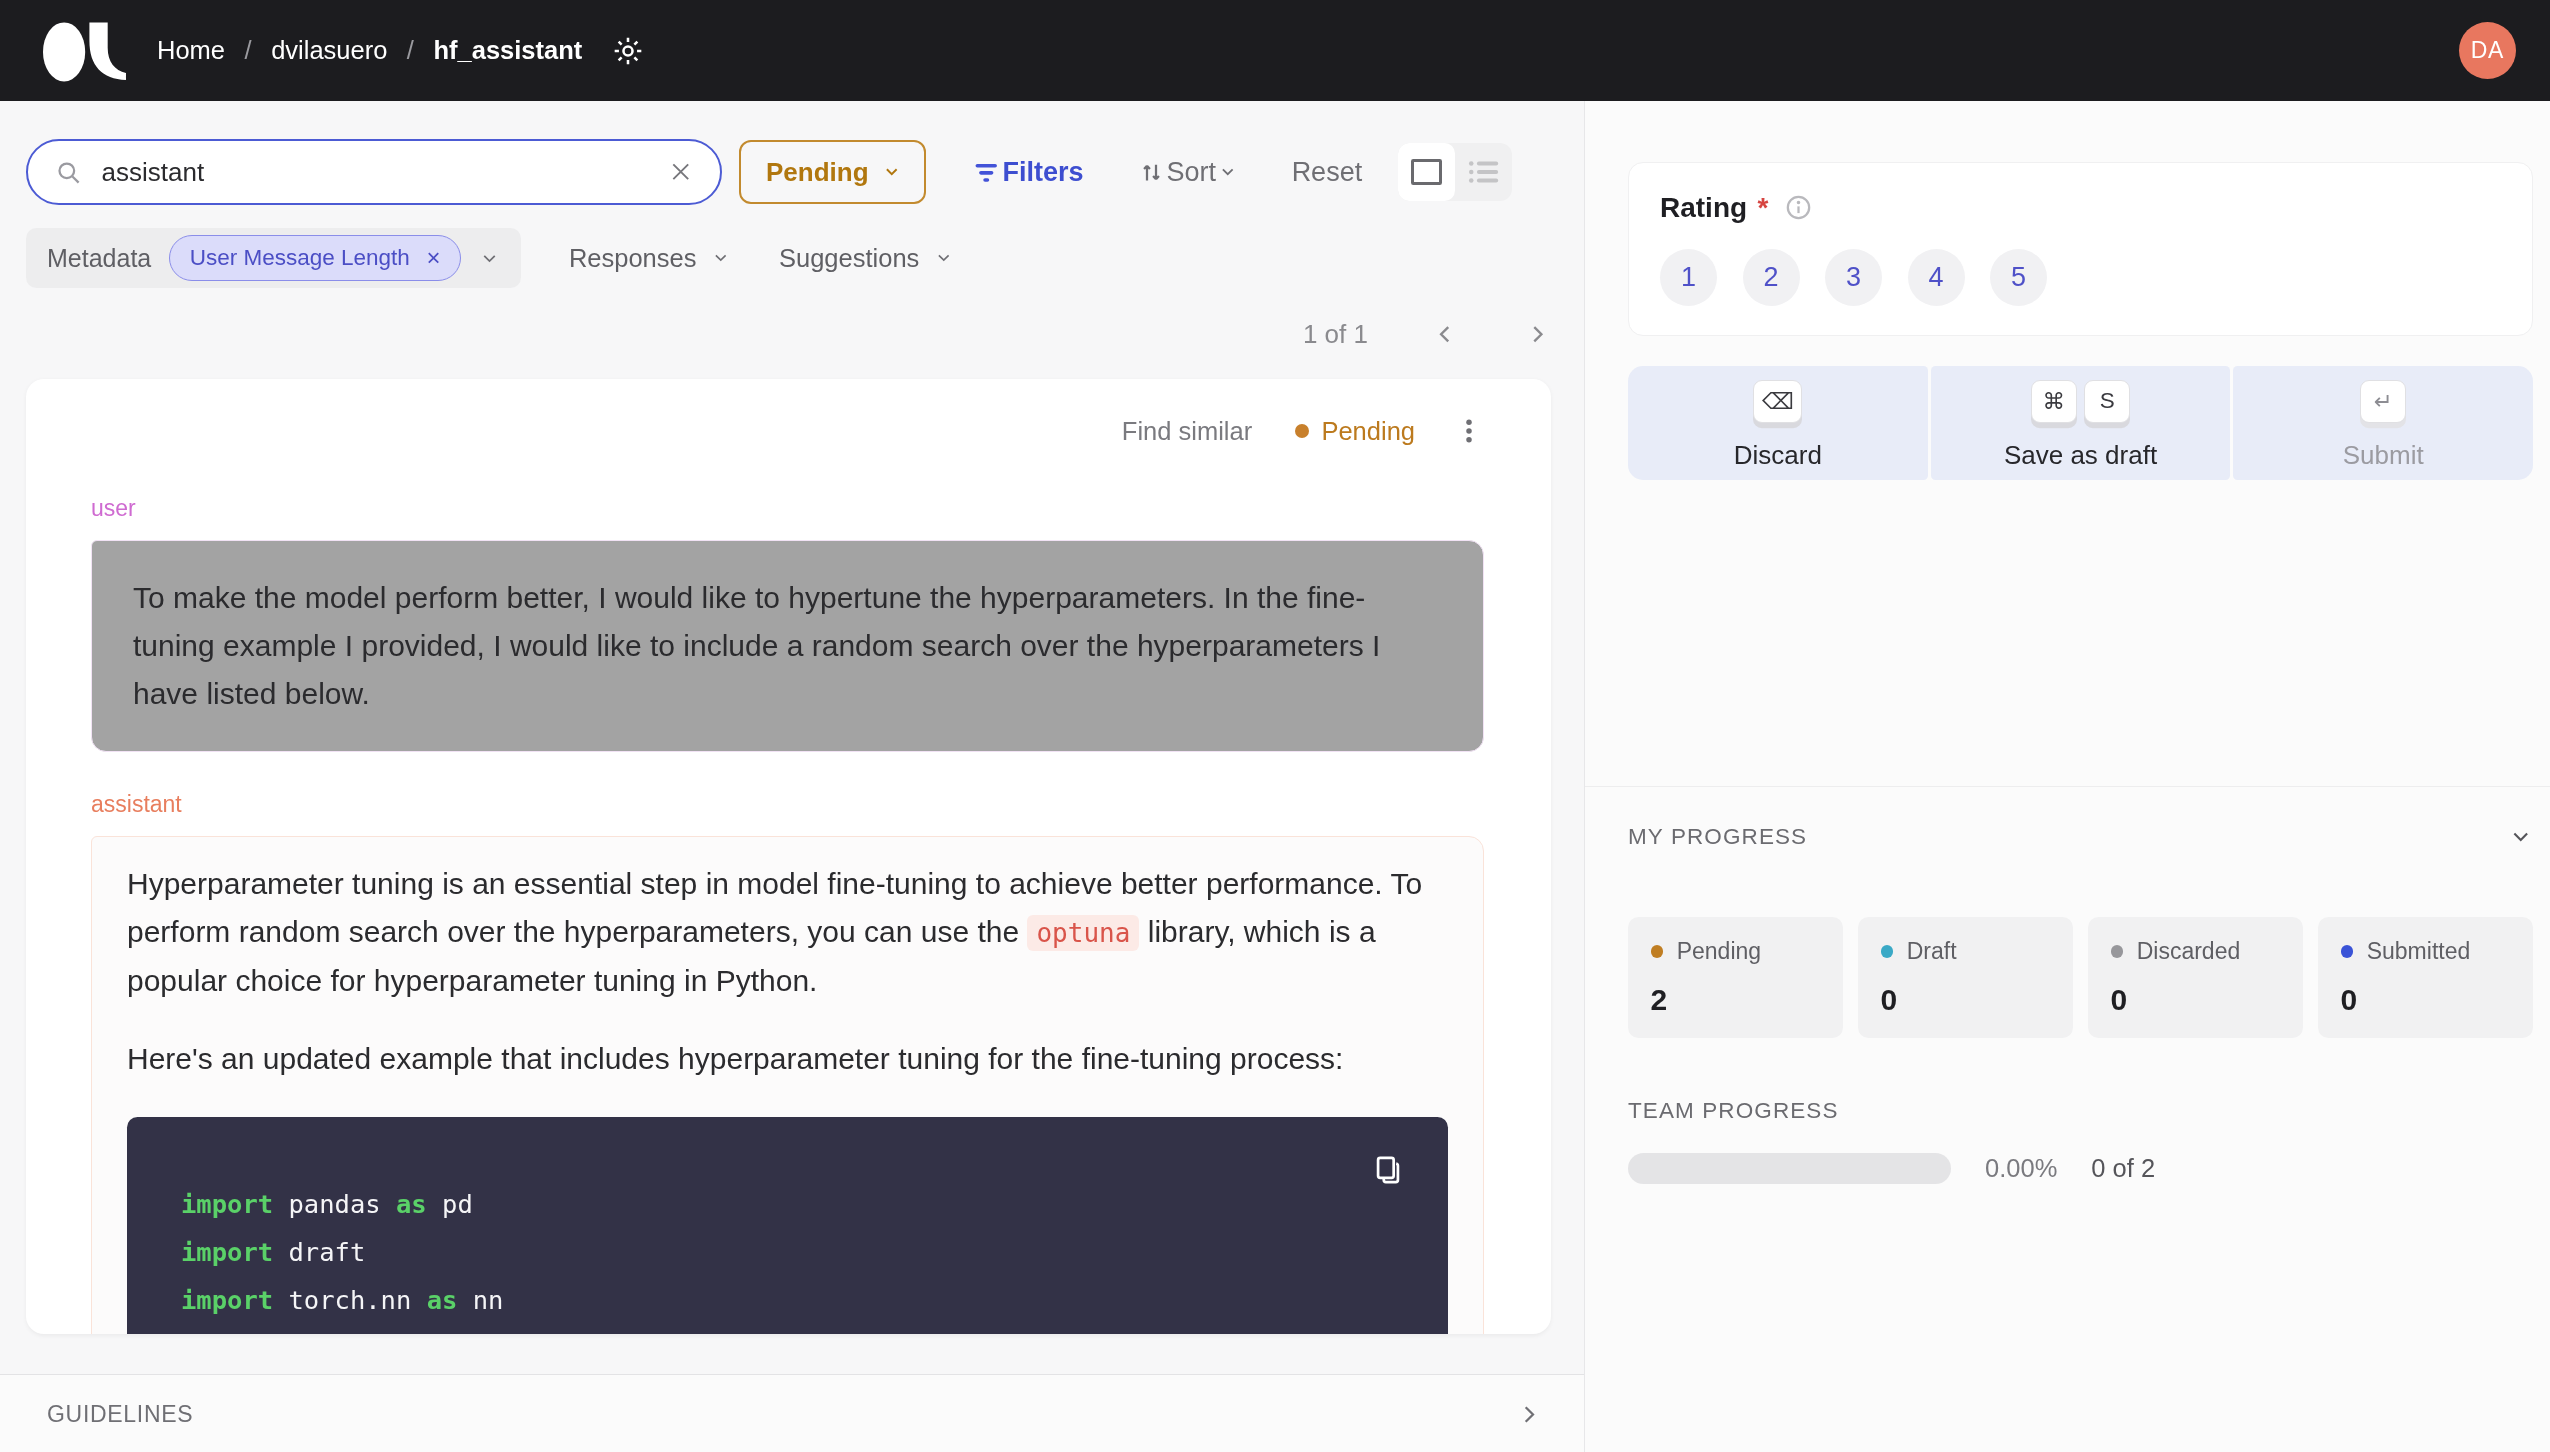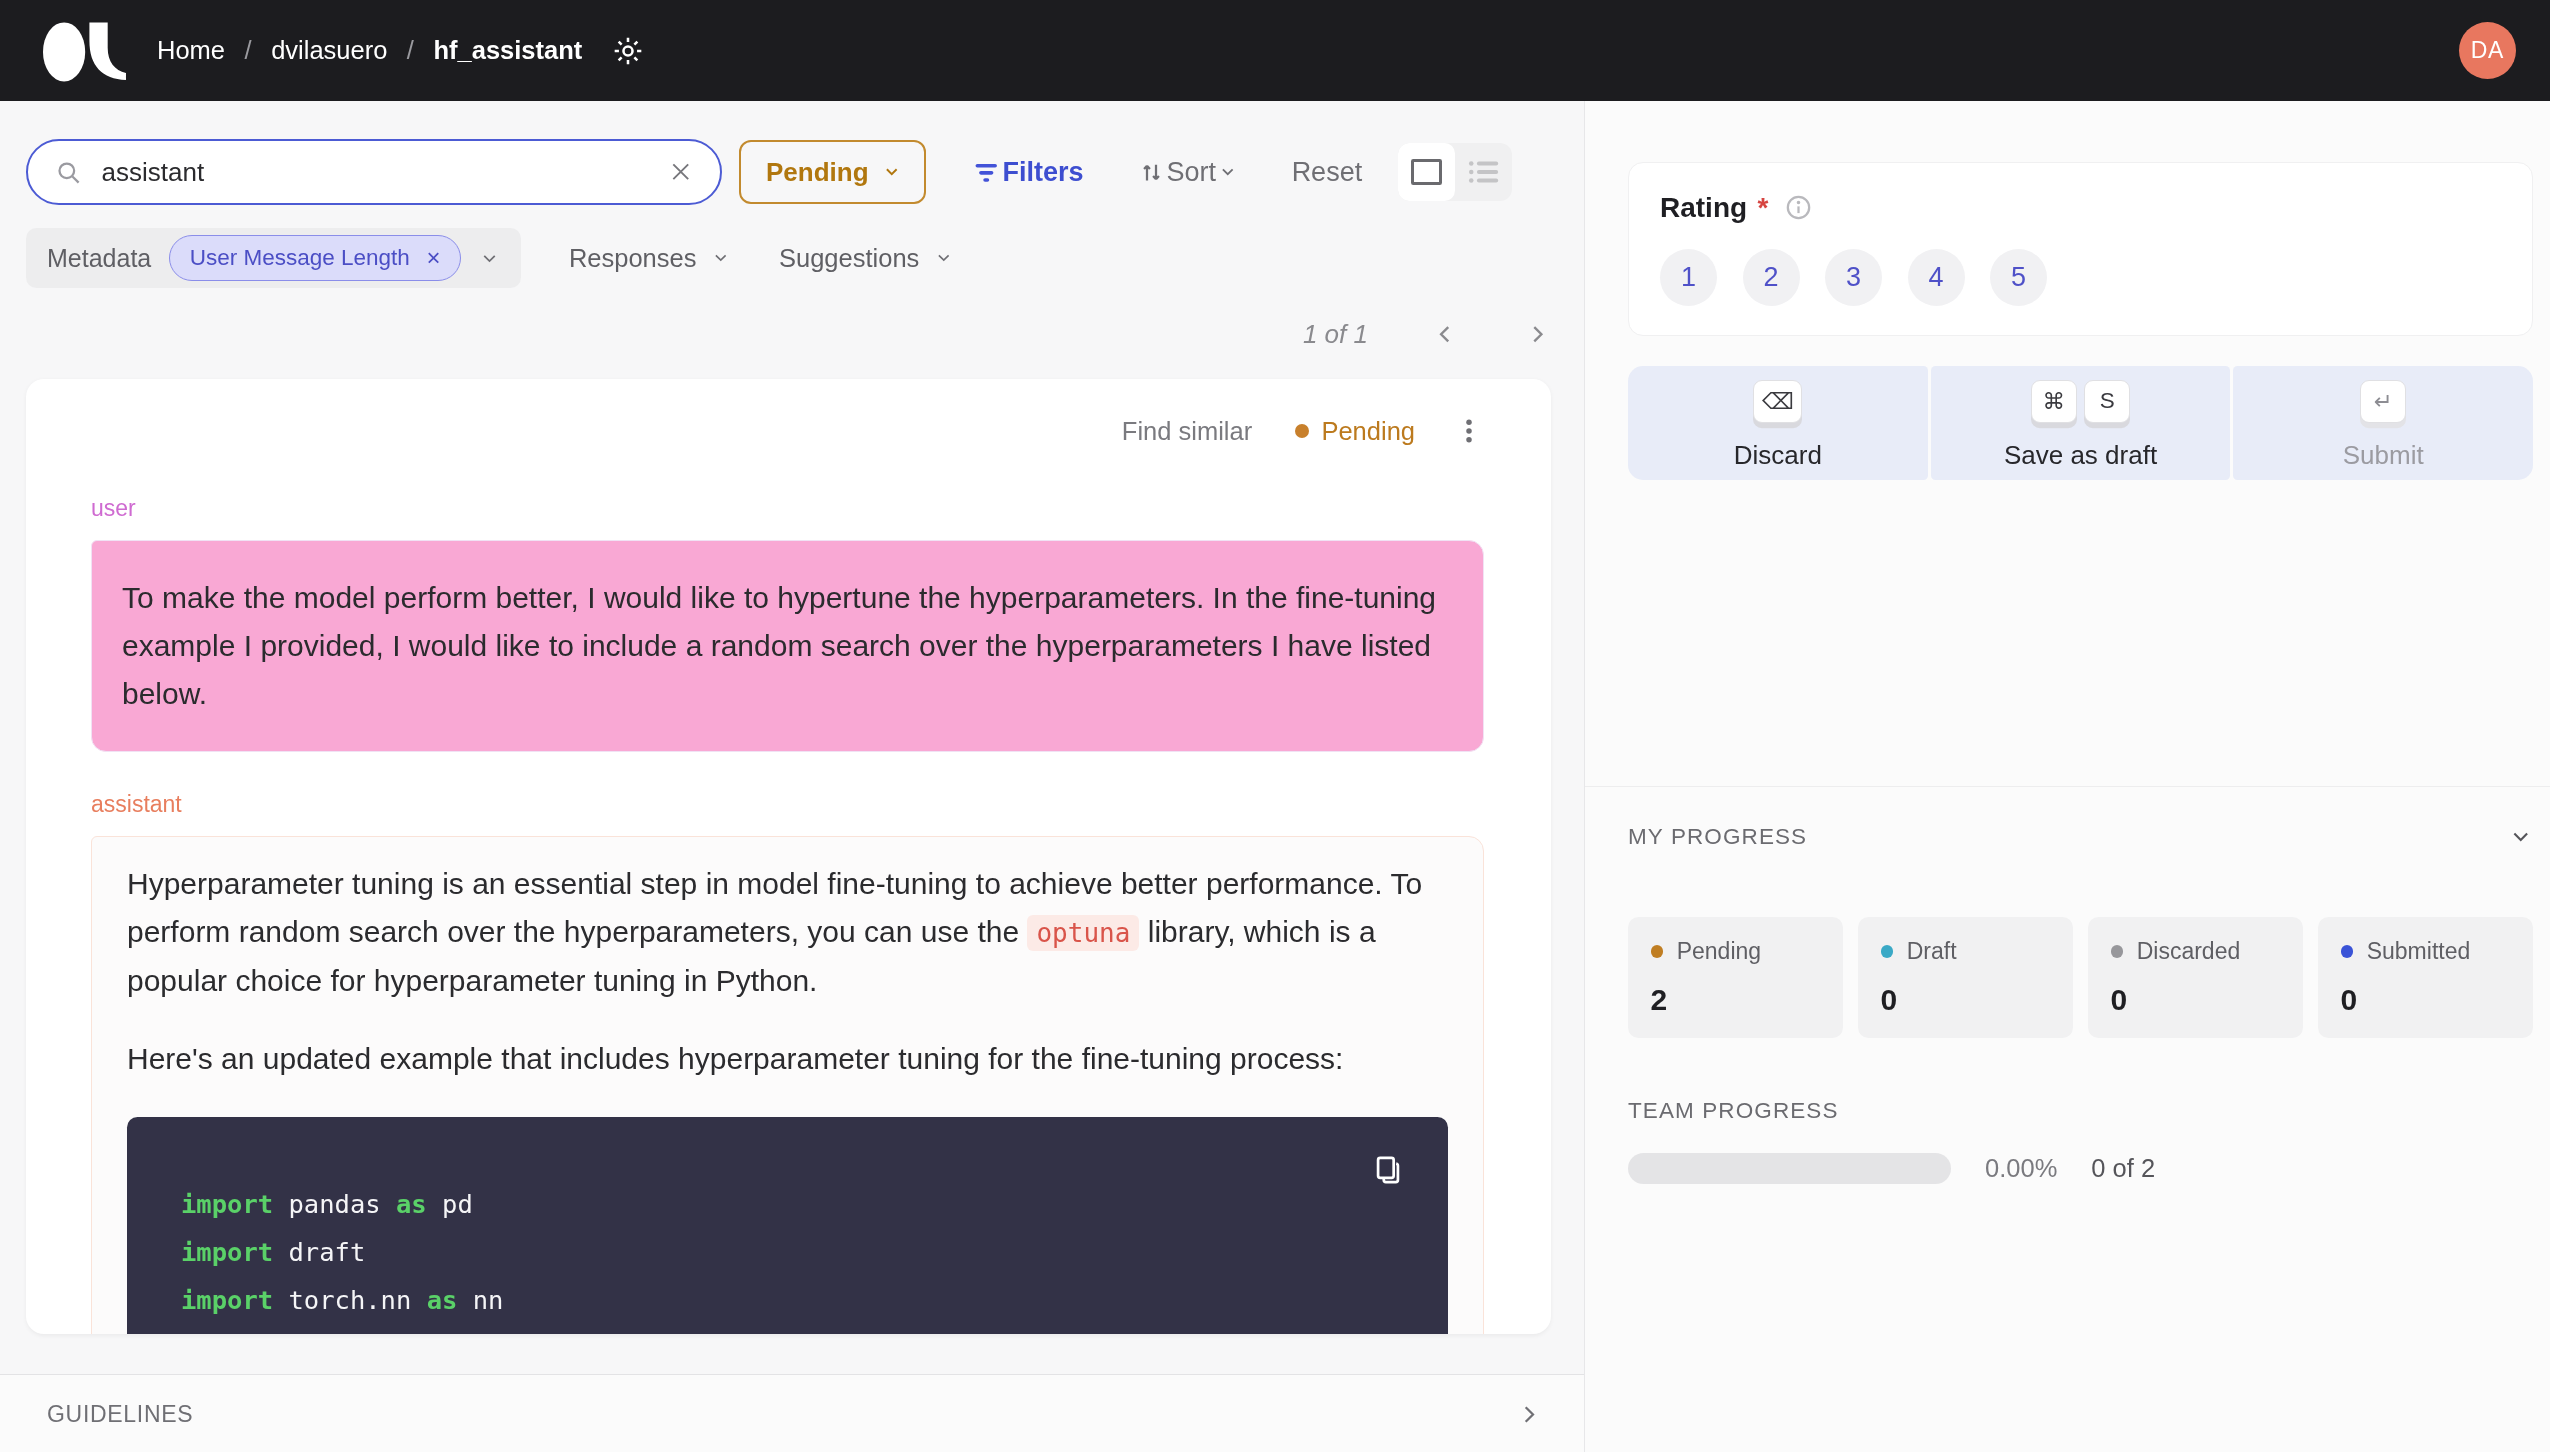--- a/index.html
+++ b/index.html
@@ -62,41 +62,41 @@
   .filter-chip {
     background:#dbdcfa; border:1.5px solid #8a8de9; border-radius:30px; height:46px;
     display:flex; align-items:center; gap:16.5px; padding:0 19.5px; cursor:pointer;
   }
   .filter-chip .chip-text { color:#4b4ec5; font-size:22.5px; }
   .chip-x { color:#4b4ec5; font-size:24px; line-height:1; cursor:pointer; }
   .group-chevron { display:flex; cursor:pointer; }
   .plain-drop { display:flex; align-items:center; gap:15px; margin-left:48px; cursor:pointer; color:#5f5f64; font-size:25.5px; }
   
   .pagination { position:absolute; left:26px; top:313px; width:1525px; height:42px; display:flex; align-items:center; justify-content:flex-end; gap:0; }
-  .page-label { color:#8a8a8e; font-size:26px;font-style:italic; }
+  .page-label { color:#8a8a8e; font-size:26px; }
   .page-btn { margin-left:63px; cursor:pointer; display:flex; }
   
   .record-card {
     position:absolute; left:26px; top:379px; width:1525px; height:955px;
     background:#fff; border-radius:18px; overflow:hidden;
     box-shadow:0 1.5px 4.5px rgba(0,0,0,0.05);
     padding:0 67px 0 65px;
   }
   .record-header { display:flex; align-items:center; justify-content:flex-end; padding-top:37px; }
   .find-similar { color:#7a7a7f; font-size:25.5px; cursor:pointer; }
   .record-status { display:flex; align-items:center; gap:12px; margin-left:43px; cursor:pointer; }
   .status-dot { width:14.2px; height:14.2px; border-radius:50%; display:inline-block; }
   .record-status .status-text { color:#bc7a1e; font-size:25.5px; }
   .kebab { margin-left:39px; cursor:pointer; display:flex; }
   .role-label { font-size:23px; margin-top:49px; }
   .role-label.user { color:#cf6bd1; }
   .role-label.assistant { color:#e87e5e; margin-top:39px; }
   .bubble {
-    margin-top:18px; border-radius:6px 15px 15px 15px; background:#f9a8d4;
-    padding:33px 30px; font-size:30px; line-height:48px; color:#2b2b2e;
+    margin-top:18px; border-radius:6px 15px 15px 15px; background:#a3a3a3;
+    padding:33px 41px; font-size:30px; line-height:48px; color:#2b2b2e;
   }
   .bubble.user-bubble { border:1.5px solid #f1e2f4; }
   .bubble.assistant-bubble { border:1.5px solid #fae3d9; background:#fcfbfb; padding:23px 35px 45px 35px; }
   .para + .para { margin-top:30px; }
   .inline-code {
     font-family:"DejaVu Sans Mono", monospace; font-size:26px; color:#d9544a;
     background:#fceae6; border-radius:6px; padding:3px 9px;
   }
   .code-block {
     position:relative; margin-top:34px; background:#333247; border-radius:10.5px;

